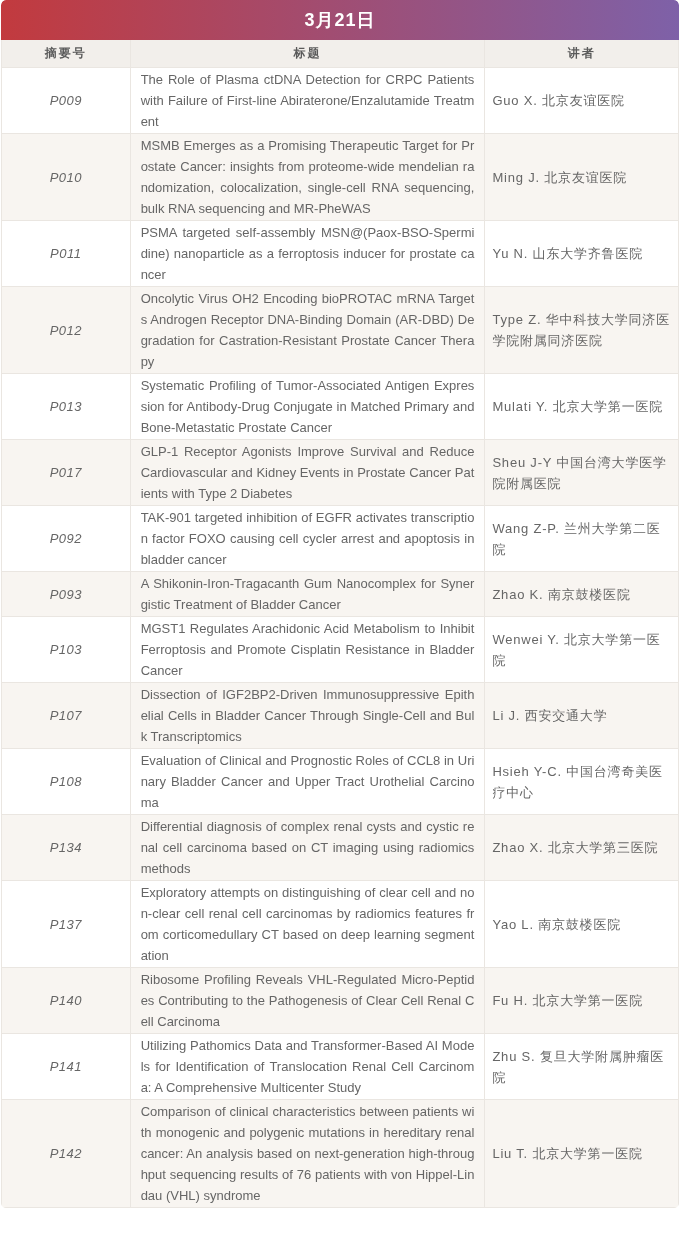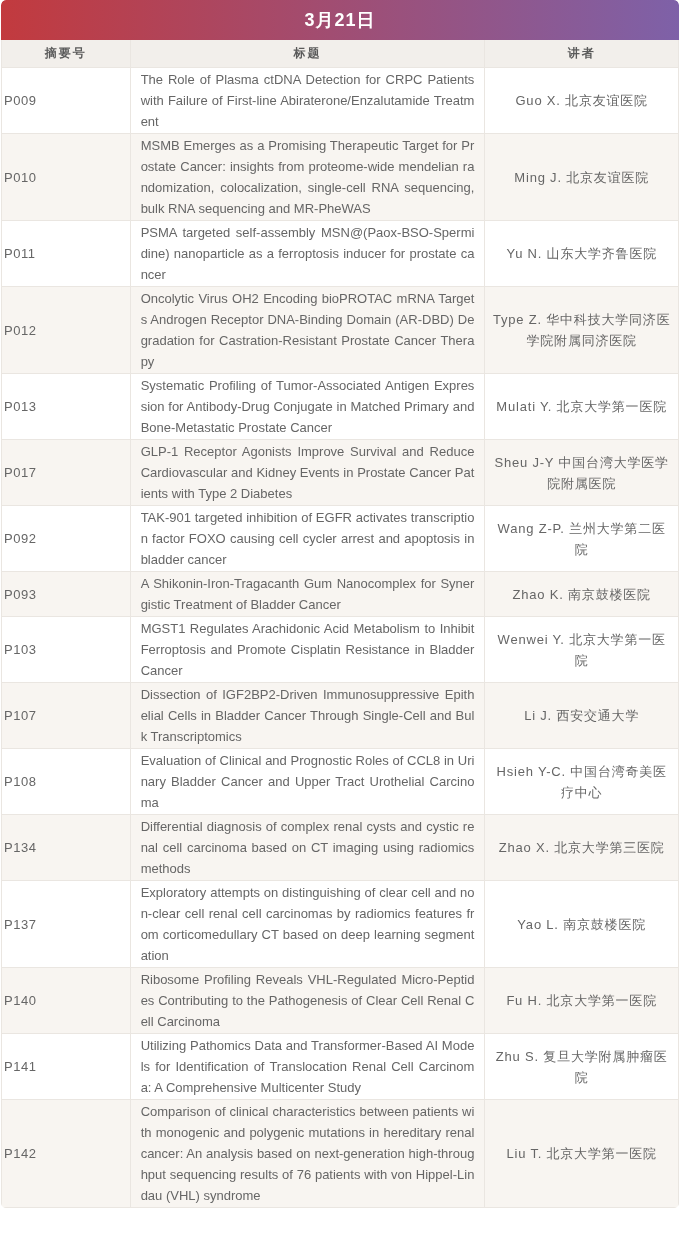--- a/index.html
+++ b/index.html
@@ -48,31 +48,31 @@
     border: 1px solid var(--border-color);
     color: var(--text-color);
     font-size: 13px;
     line-height: 21px;
     vertical-align: middle;
     padding: 1px 10px;
   }
   tbody tr { background: #ffffff; }
   tbody tr:nth-child(even) { background: var(--stripe-bg); }
   .cell-id {
-    text-align: left;
+    text-align: center;
     letter-spacing: 0.5px;
     padding: 1px 2px;
+    font-style: italic;
   }
   .cell-title {
     text-align: justify;
     word-break: break-all;
     margin-left: 20px;
   }
   .cell-speaker {
-    text-align: center;
     letter-spacing: 0.8px;
     padding: 1px 7px;
   }
 </style>
 </head>
 <body>
 
 <div class="card">
   <div class="date-header">
     <span>3月21日</span>

